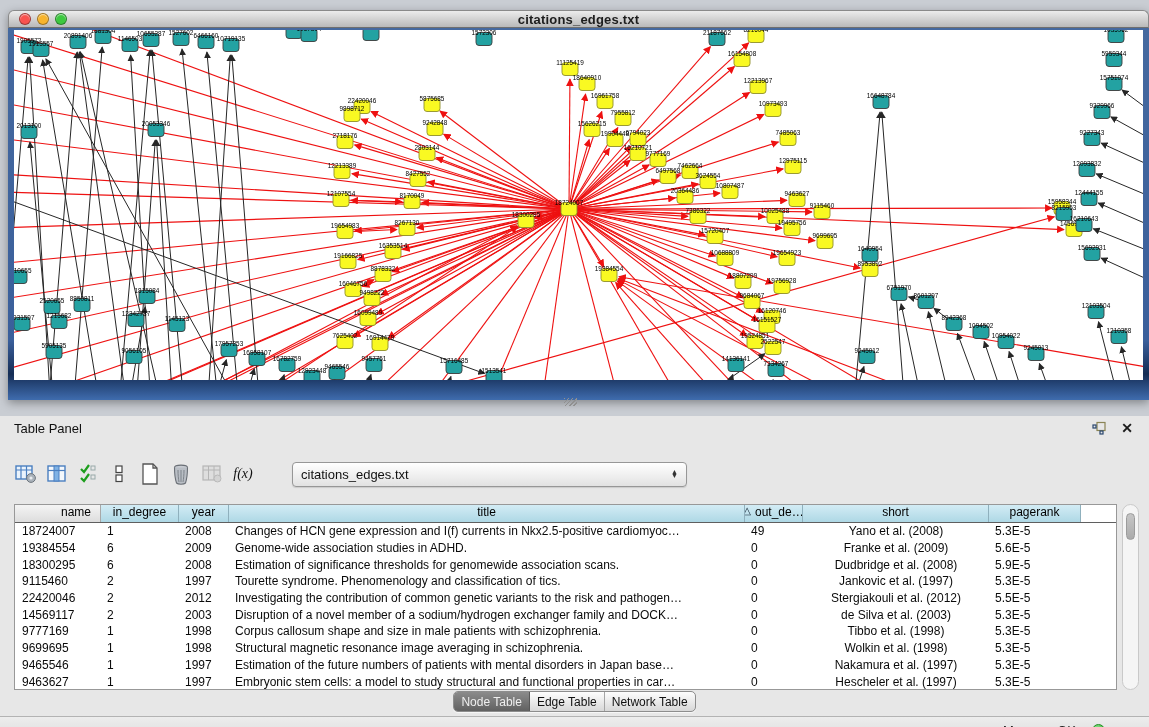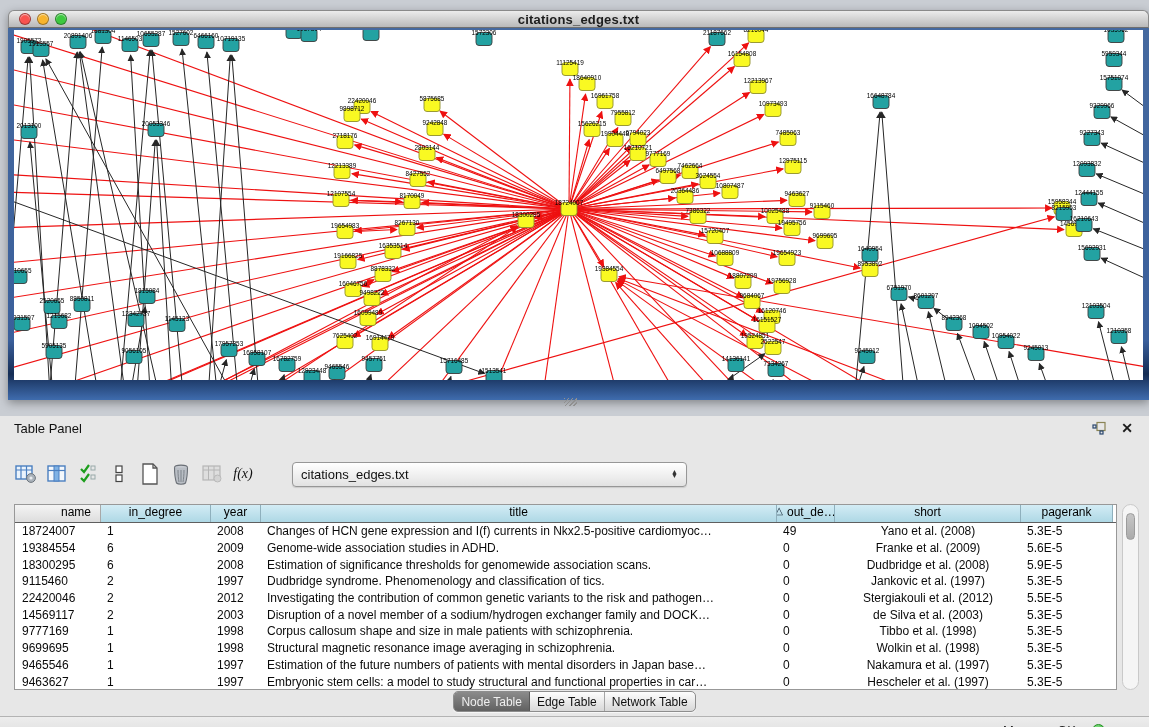--- a/index.html
+++ b/index.html
@@ -29,21 +29,21 @@
   
   .tablewrap{position:absolute;left:14px;top:88px;width:1103px;height:186px;background:#fff;border:1px solid #989898;box-sizing:border-box;overflow:hidden}
   .thead{display:flex;height:18px;border-bottom:1px solid #5f5f5f;box-sizing:border-box}
   .th{box-sizing:border-box;border-right:1px solid #8fb0bd;background:linear-gradient(#d3ecf5,#aed8e5);font-size:12px;color:#000;display:flex;justify-content:center;gap:4px;white-space:nowrap;overflow:hidden}
   .th.gray{background:linear-gradient(#f4f4f4,#dddddd);border-right:1px solid #a8a8a8;justify-content:flex-end;padding-right:9px}
   .th .sort-tri{font-size:10px;color:#123}
   .th.filler{background:#fff;border-right:none}
   .trow{display:flex;height:16.7px;align-items:center;font-size:12px;color:#0a0a0a}
   .td{box-sizing:border-box;padding-left:6px;white-space:nowrap;overflow:hidden}
   .td.center{text-align:center;padding-left:0}
-  .c0{width:86px}.c1{width:110px}.c2{width:50px}.c3{width:516px}.c4{width:58px}.c5{width:186px}.c6{width:92px}.cf{flex:1}
+  .c0{width:86px}.c1{width:78px}.c2{width:50px}.c3{width:516px}.c4{width:58px}.c5{width:186px}.c6{width:92px}.cf{flex:1}
   .td.c0{padding-left:7px}
   
   .scrollbar{position:absolute;left:1122px;top:88px;width:17px;height:186px;background:#f5f5f5;border:1px solid #c9c9c9;border-radius:9px;box-sizing:border-box}
   .thumb{position:absolute;left:3px;top:8px;width:9px;height:27px;border-radius:5px;background:linear-gradient(#c6c6c6,#ababab);border:1px solid #9b9b9b;box-sizing:border-box}
   
   .tabsrow{position:absolute;left:0;top:275px;width:100%;display:flex;justify-content:center}
   .seg{display:flex;height:19px;border:1px solid #8d8d8d;border-radius:5px;overflow:hidden;background:linear-gradient(#fdfdfd,#d8d8d8);box-shadow:0 1px 1px rgba(255,255,255,.7)}
   .seg-item{padding:0 7px;font-size:12px;color:#111;display:flex;align-items:center;border-right:1px solid #a5a5a5}
   .seg-item:last-child{border-right:none}
   .seg-item.sel{background:linear-gradient(#8b8b8b,#616161);color:#efefef;border-right:1px solid #585858}
@@ -834,21 +834,21 @@
           <div class="td c2">2008</div>
           <div class="td c3">Estimation of significance thresholds for genomewide association scans.</div>
           <div class="td c4">0</div>
           <div class="td c5 center">Dudbridge et al. (2008)</div>
           <div class="td c6">5.9E-5</div>
         </div>
         <div class="trow">
           <div class="td c0">9115460</div>
           <div class="td c1">2</div>
           <div class="td c2">1997</div>
-          <div class="td c3">Dudbridge syndrome. Phenomenology and classification of tics.</div>
+          <div class="td c3">Tourette syndrome. Phenomenology and classification of tics.</div>
           <div class="td c4">0</div>
           <div class="td c5 center">Jankovic et al. (1997)</div>
           <div class="td c6">5.3E-5</div>
         </div>
         <div class="trow">
           <div class="td c0">22420046</div>
           <div class="td c1">2</div>
           <div class="td c2">2012</div>
           <div class="td c3">Investigating the contribution of common genetic variants to the risk and pathogen…</div>
           <div class="td c4">0</div>

